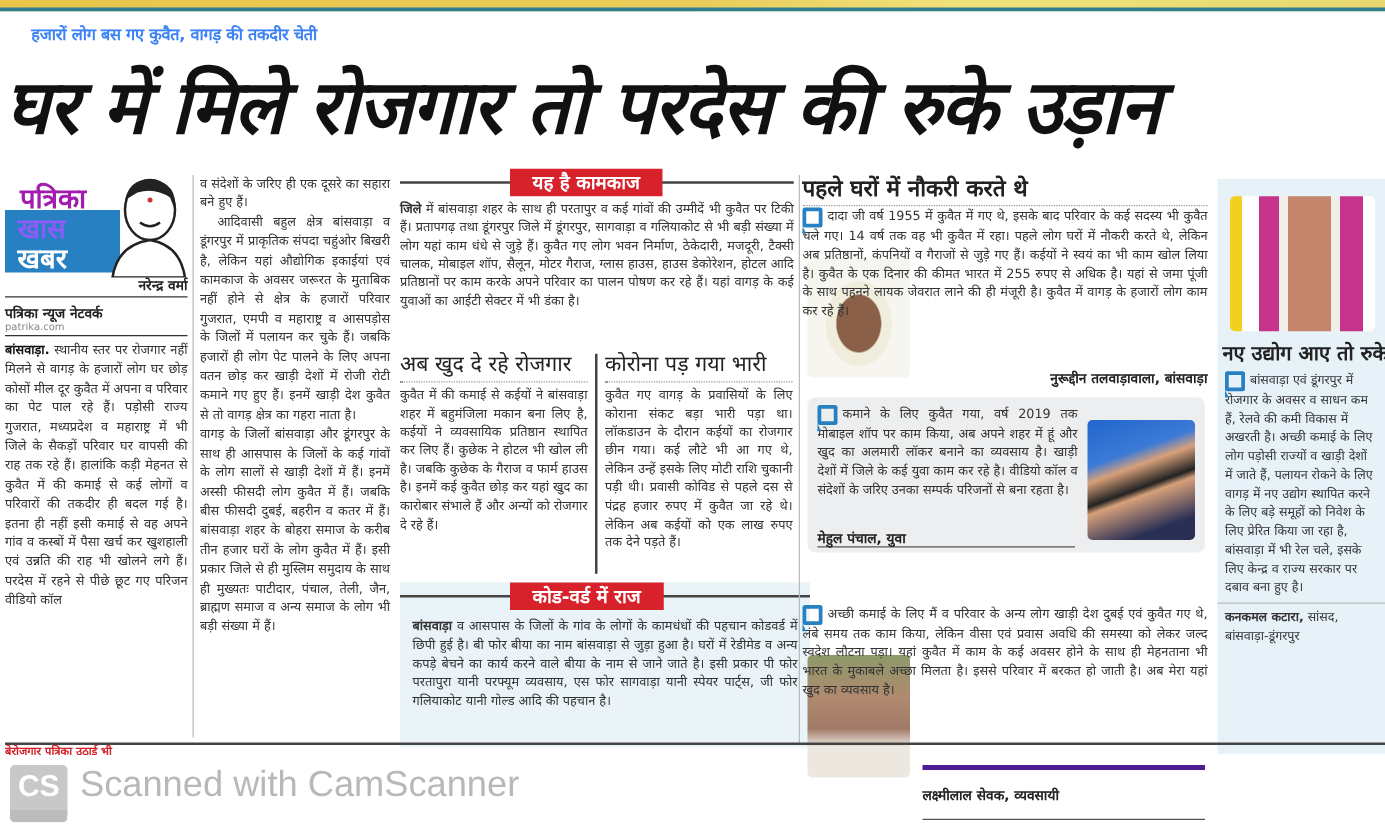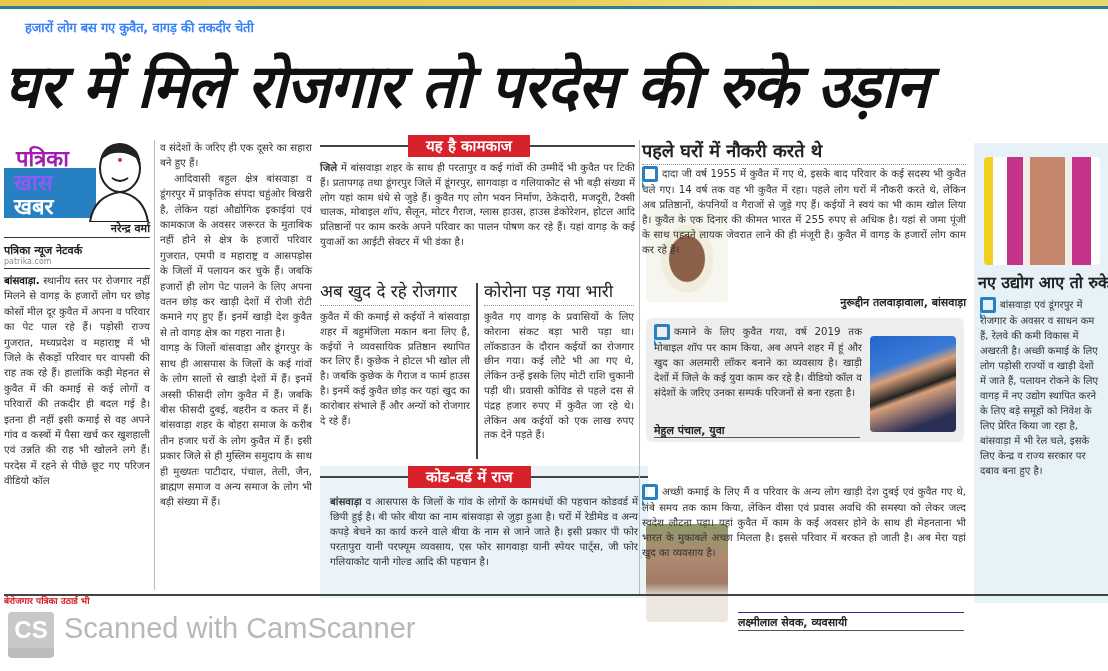--- a/index.html
+++ b/index.html
@@ -148,28 +148,29 @@
 
   <div class="q-card" style="top:180px; height:124px;">
     <p class="body-text" style="position:absolute; left:8px; top:6px; width:208px; line-height:15px;"><span class="q-icon"></span><span>कमाने के लिए कुवैत गया, वर्ष 2019 तक मोबाइल शॉप पर काम किया, अब अपने शहर में हूं और खुद का अलमारी लॉकर बनाने का व्यवसाय है। खाड़ी देशों में जिले के कई युवा काम कर रहे है।  वीडियो कॉल व संदेशों के जरिए उनका सम्पर्क परिजनों से बना रहता है।</span></p>
     <div class="q-sign" style="position:absolute; left:8px; top:104px; border-bottom:1.5px solid #555; width:206px;">मेहुल पंचाल, युवा</div>
     <div class="photo" style="left:224px; top:18px; width:86px; height:96px; background: linear-gradient(160deg, #2266cc 0%, #3b7ad6 30%, #d7a07a 40%, #222 55%, #d7a07a 60%, #2a2f55 85%);"></div>
   </div>
 
   <div class="q-block" style="top:314px; height:148px;margin-top:32px;">
     <div class="photo" style="left:4px; top:40px; width:82px; height:98px; background: linear-gradient(180deg, #8e9a6a 0%, #b08970 35%, #a07a66 60%, #ece8e0 75%);"></div>
     <p class="body-text" style="position:absolute; left:0; top:0; width:324px; line-height:15px;"><span class="q-icon"></span><span>अच्छी कमाई के लिए मैं व परिवार के अन्य लोग खाड़ी देश दुबई एवं कुवैत गए थे, लंबे समय तक काम किया, लेकिन वीसा एवं प्रवास अवधि की समस्या को लेकर जल्द स्वदेश लौटना पड़ा। यहां कुवैत में काम के कई अवसर होने के साथ ही मेहनताना भी भारत के मुकाबले अच्छा मिलता है। इससे परिवार में बरकत हो जाती है। अब मेरा यहां खुद का व्यवसाय है।</span></p>
-    <div class="q-sign" style="position:absolute; left:96px; top:128px; width:226px; border-top:1px solid #4c1d95; border-bottom:1.5px solid #555; padding:1px 0;">लक्ष्मीलाल सेवक, व्यवसायी</div>
+    <div class="q-sign" style="position:absolute; left:96px; top:128px; width:226px; border-top:4px solid #4c1d95; border-bottom:1.5px solid #555; padding:12px 0;">लक्ष्मीलाल सेवक, व्यवसायी</div>
   </div>
 </div>
 
 <div class="rightcol">
   <div class="photo" style="left:10px; top:14px; width:116px; height:108px; background: linear-gradient(90deg, #f2d020 0 8%, #fff 8% 20%, #c6338a 20% 34%, #f1eee8 34% 40%, #c4856a 40% 70%, #f1eee8 70% 76%, #c6338a 76% 92%, #fff 92%);"></div>
   <div class="r-head" style="margin-top:130px;">नए उद्योग आए तो रुके पलायन</div>
   <p class="r-body"><span class="q-icon"></span><span>बांसवाड़ा एवं डूंगरपुर में रोजगार के अवसर व साधन कम हैं, रेलवे की कमी विकास में अखरती है। अच्छी कमाई के लिए लोग पड़ोसी राज्यों व खाड़ी देशों में जाते हैं, पलायन रोकने के लिए वागड़ में नए  उद्योग स्थापित करने के लिए बड़े समूहों को निवेश के लिए प्रेरित किया जा रहा है, बांसवाड़ा में भी रेल चले, इसके लिए केन्द्र व राज्य सरकार पर दबाव बना हुए है।</span></p>
+  <div class="r-body" style="border-top:1px solid #bbb; margin-top:4px;"><b>कनकमल कटारा,</b><span> सांसद, बांसवाड़ा-डूंगरपुर</span></div>
 </div>
 
 <div class="bottom-rule"></div>
 <div class="redline-text">बेरोजगार पत्रिका उठाई भी</div>
 
 <div class="scan">
   <div class="cs-logo">CS</div>
   <div class="cs-text">Scanned with CamScanner</div>
 </div>
 

